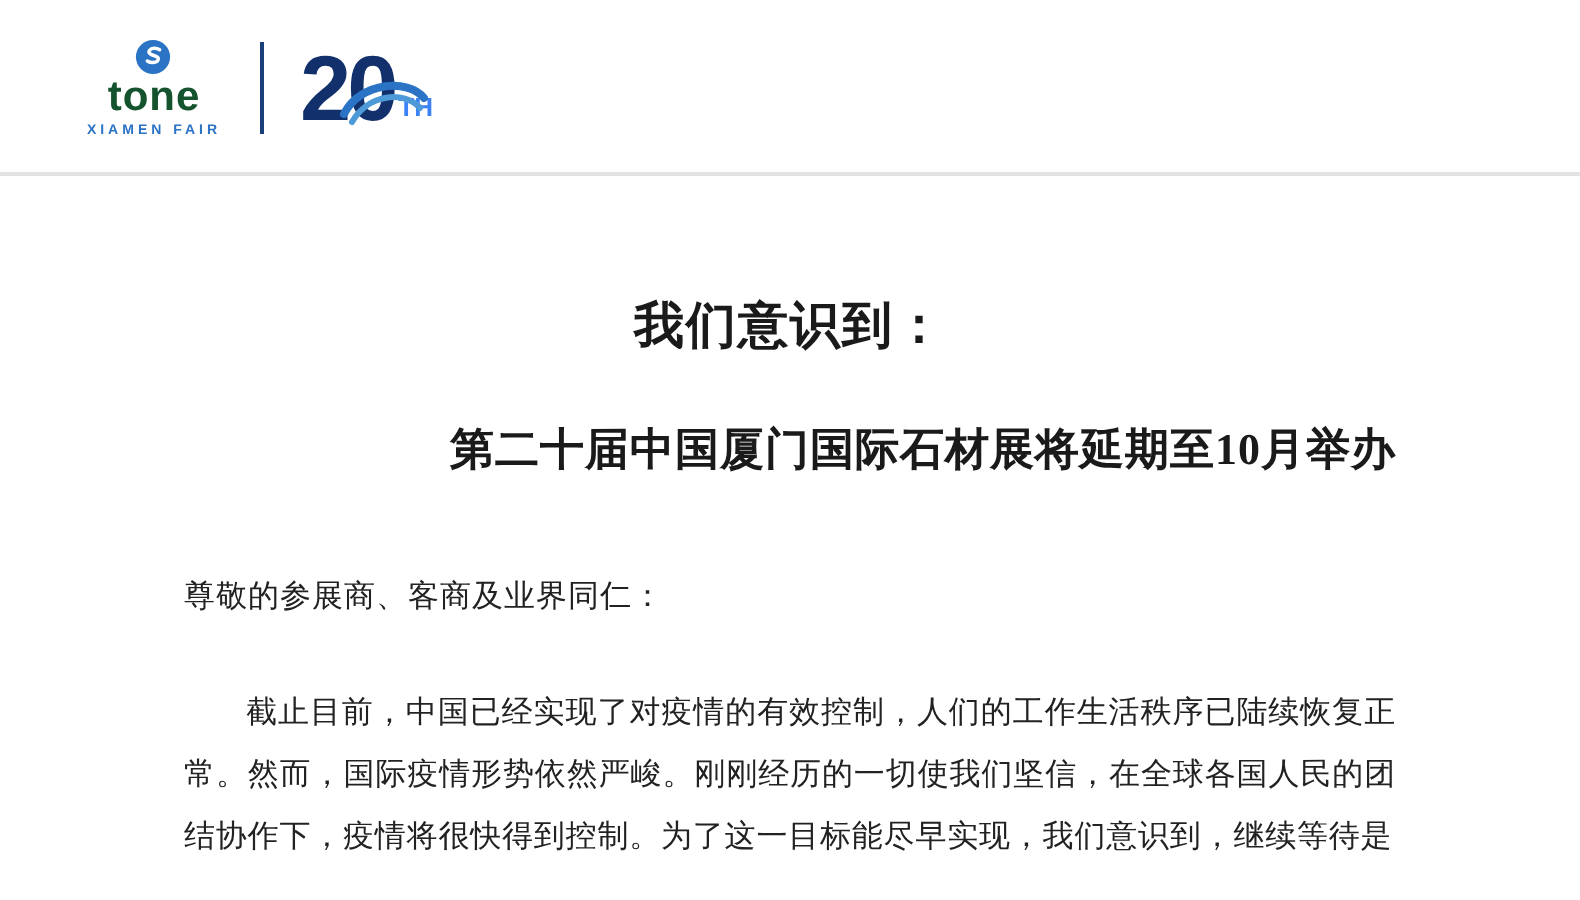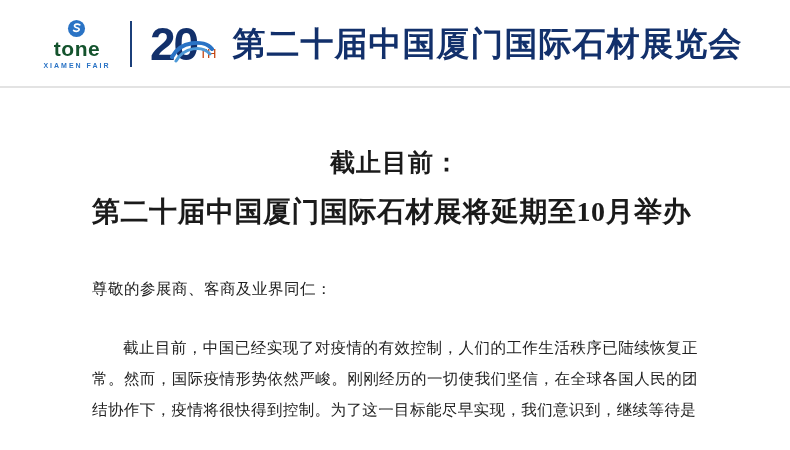--- a/index.html
+++ b/index.html
@@ -101,23 +101,23 @@
   }
   .anniv-swoosh {
     position: absolute;
     left: 20px;
     top: 14px;
     width: 44px;
     height: 26px;
   }
   .anniv-th {
     font-family: "Liberation Sans", sans-serif;
-    font-weight: normal;
+    font-weight: bold;
     font-size: 13px;
-    color: #c2410c;
+    color: #3b82f6;
     margin-left: 2px;
     margin-bottom: 4px;
   }
 
   .banner-title {
     font-family: "Liberation Sans", sans-serif;
     font-weight: bold;
     font-size: 33px;
     color: #12306b;
     letter-spacing: 1px;
@@ -132,26 +132,26 @@
   .notice-title {
     text-align: center;
     font-family: "Liberation Serif", serif;
     font-weight: bold;
     font-size: 25px;
     color: #1a1a1a;
     margin-top: 58px;
     letter-spacing: 1px;
   }
   .notice-subtitle {
-    text-align: left;
+    text-align: right;
     font-family: "Liberation Serif", serif;
     font-weight: bold;
-    font-size: 28px;
+    font-size: 22px;
     color: #1a1a1a;
-    margin-top: 14px;
+    margin-top: 31px;
     letter-spacing: 0.5px;
   }
   .salutation {
     margin-top: 48px;
     font-size: 15.5px;
     color: #222;
     letter-spacing: 0.5px;
   }
   .body-para {
     margin-top: 32px;
@@ -189,25 +189,24 @@
       <div class="anniv-num">
         <span>20</span>
         <svg class="anniv-swoosh" viewBox="0 0 44 26" aria-hidden="true">
           <path d="M2 20 C10 4, 34 2, 42 12" fill="none" stroke="#2a73c5" stroke-width="4" stroke-linecap="round"></path>
           <path d="M6 24 C14 10, 32 8, 40 17" fill="none" stroke="#4e9ad8" stroke-width="3" stroke-linecap="round"></path>
         </svg>
       </div>
       <div class="anniv-th">TH</div>
     </div>
 
-    <div class="banner-title">第二十届中国厦门国际石材展览会</div>
 
     <div class="banner-underline"></div>
   </div>
 
   <div class="doc">
-    <div class="notice-title">截止目前：</div>
+    <div class="notice-title">我们意识到：</div>
     <div class="notice-subtitle">第二十届中国厦门国际石材展将延期至10月举办</div>
     <div class="salutation">尊敬的参展商、客商及业界同仁：</div>
     <div class="body-para">截止目前，中国已经实现了对疫情的有效控制，人们的工作生活秩序已陆续恢复正常。然而，国际疫情形势依然严峻。刚刚经历的一切使我们坚信，在全球各国人民的团结协作下，疫情将很快得到控制。为了这一目标能尽早实现，我们意识到，继续等待是</div>
   </div>
 
 </div>
 
 </body></html>

